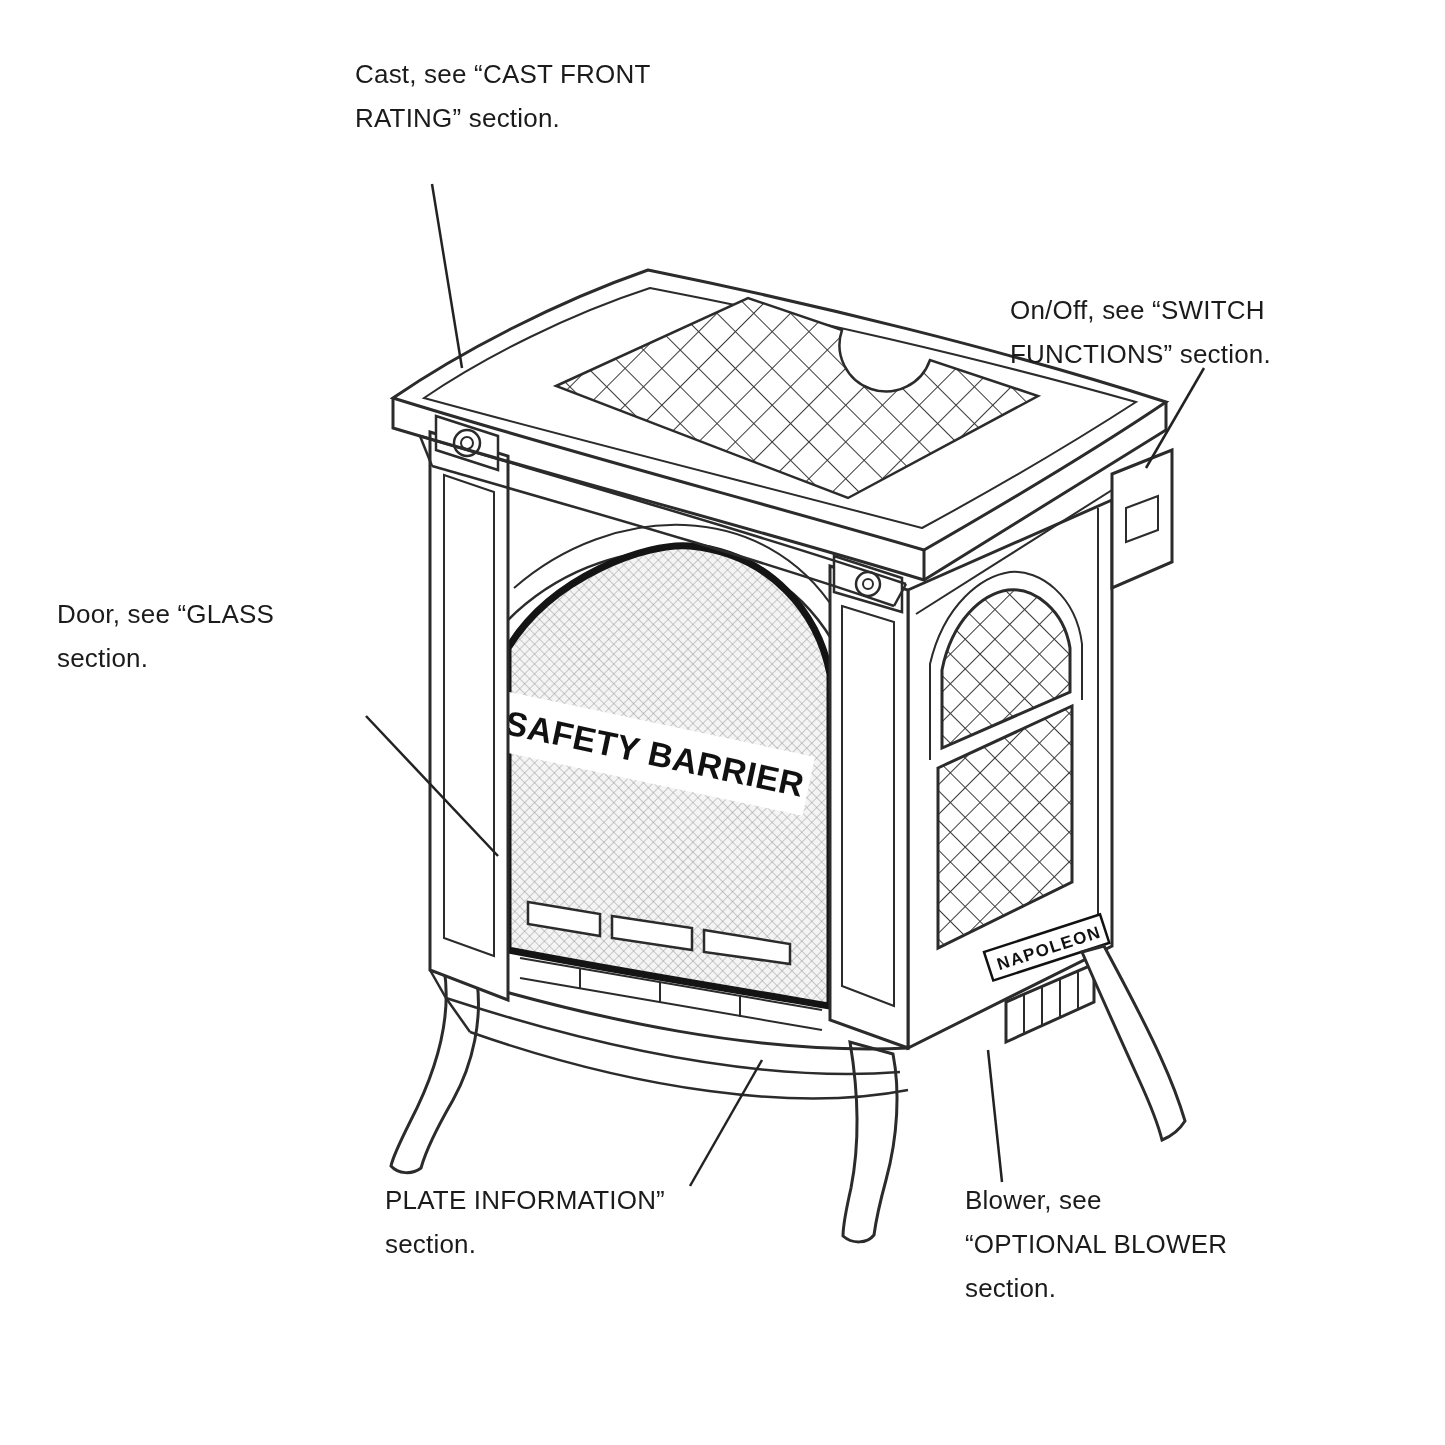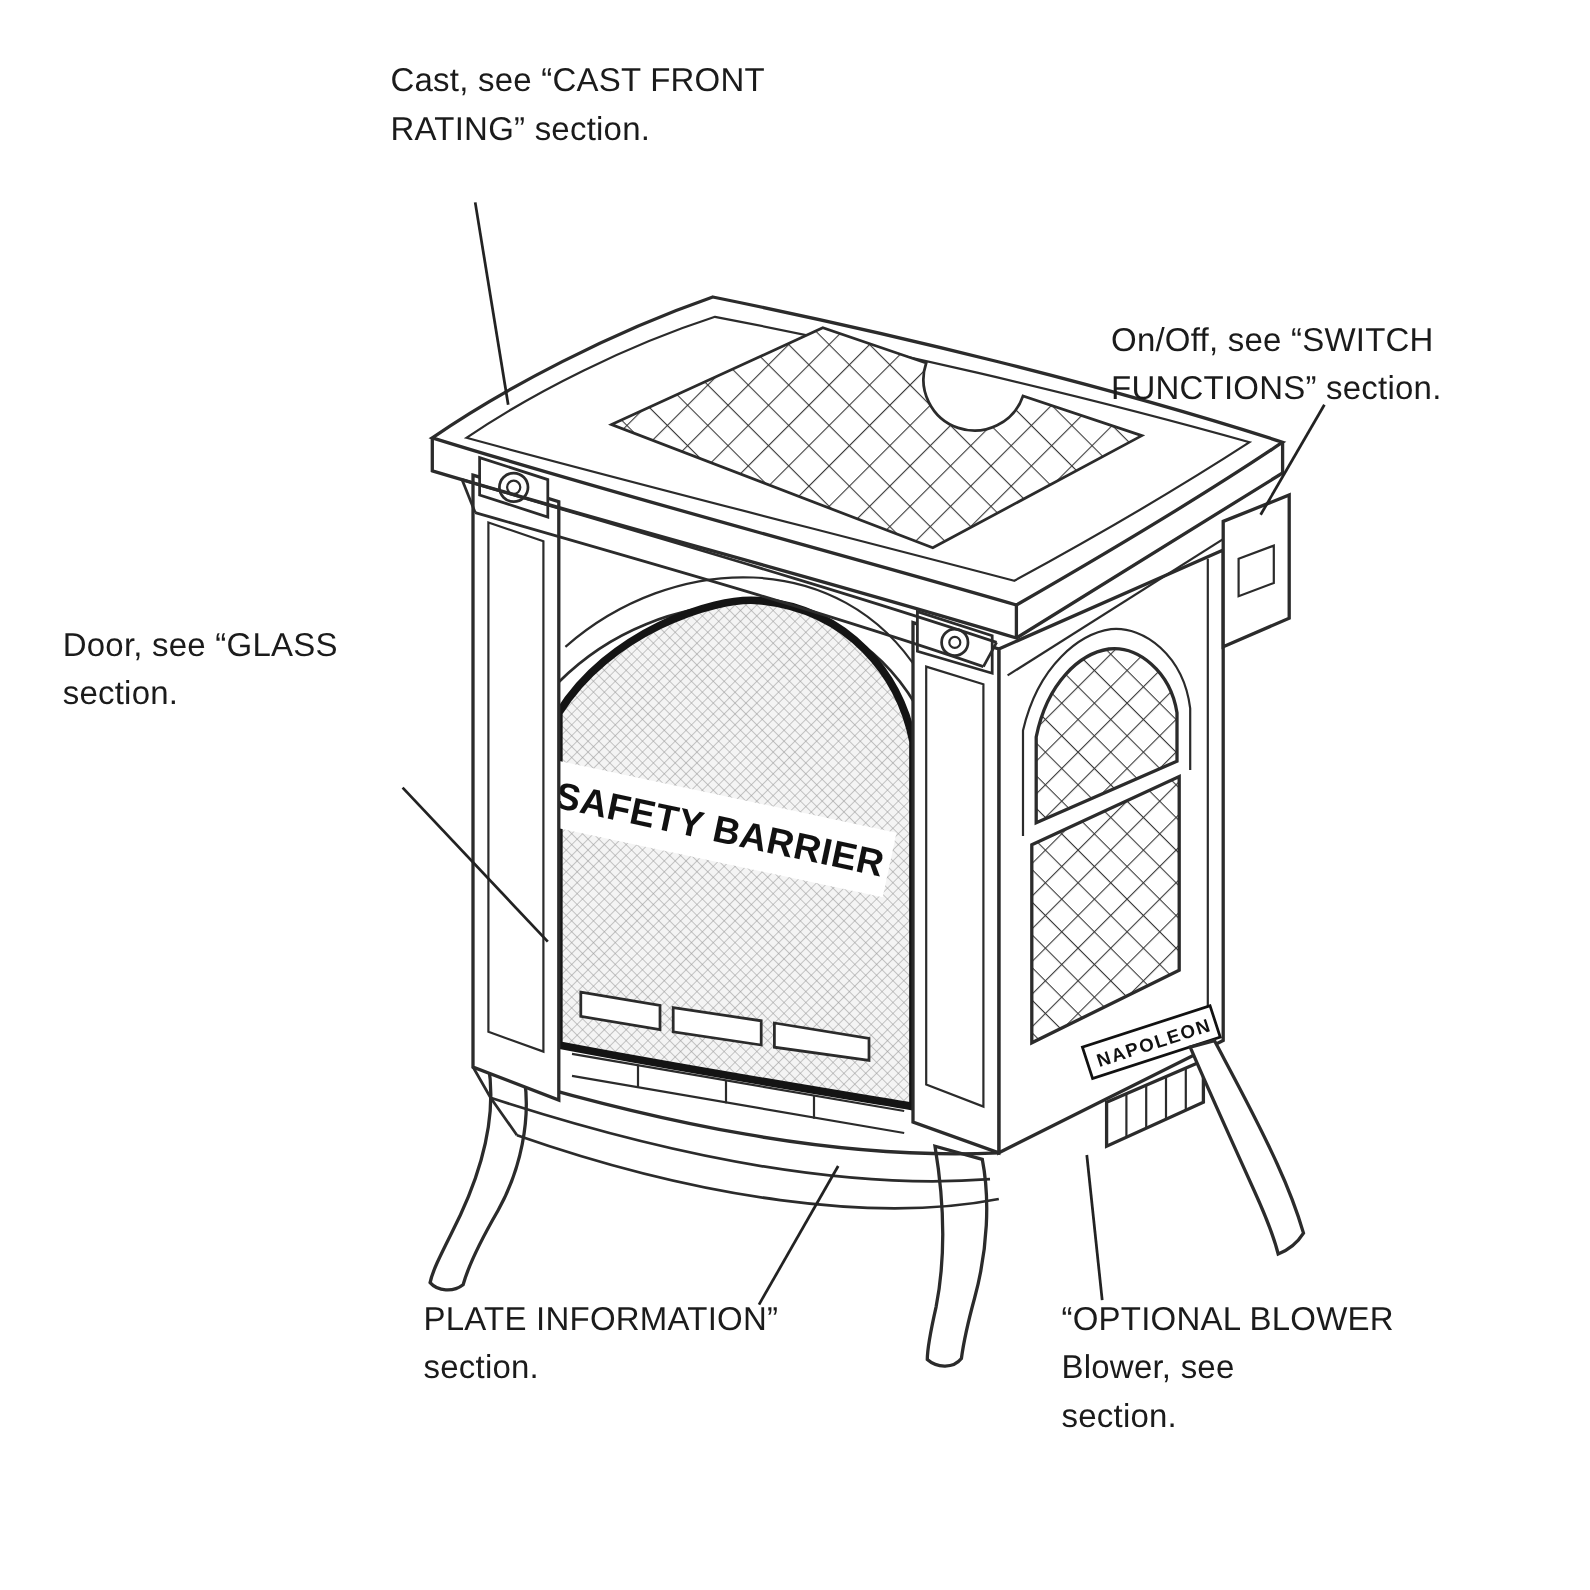--- a/index.html
+++ b/index.html
@@ -5,21 +5,21 @@
   html,body{margin:0;padding:0;background:#ffffff;}
   .canvas{
     position:relative;
     width:1445px;height:1445px;
     background:#ffffff;
     font-family:"Liberation Sans", sans-serif;
     overflow:hidden;
   }
   .callout{
     position:absolute;
-    font-size:30px;
+    font-size:26px;
     line-height:44px;
     color:#1b1b1b;
     letter-spacing:0.2px;
     white-space:nowrap;
   }
   svg{position:absolute;left:0;top:0;}
   svg text{font-family:"Liberation Sans", sans-serif;}
 </style>
 </head>
 <body>
@@ -154,29 +154,29 @@
   <div class="callout" style="left:355px;top:52px">
     <div>Cast, see “CAST FRONT</div>
     <div>RATING” section.</div>
   </div>
 
   <div class="callout" style="left:1010px;top:288px">
     <div>On/Off, see “SWITCH</div>
     <div>FUNCTIONS” section.</div>
   </div>
 
-  <div class="callout" style="left:57px;top:565px">
+  <div class="callout" style="left:57px;top:592px">
     <div>Door, see “GLASS</div>
     <div>section.</div>
   </div>
 
   <div class="callout" style="left:385px;top:1178px">
     <div>PLATE INFORMATION”</div>
     <div>section.</div>
   </div>
 
   <div class="callout" style="left:965px;top:1178px">
+    <div>Blower, see</div>
     <div>“OPTIONAL BLOWER</div>
-    <div>Blower, see</div>
     <div>section.</div>
   </div>
 
 </div>
 
 </body></html>

